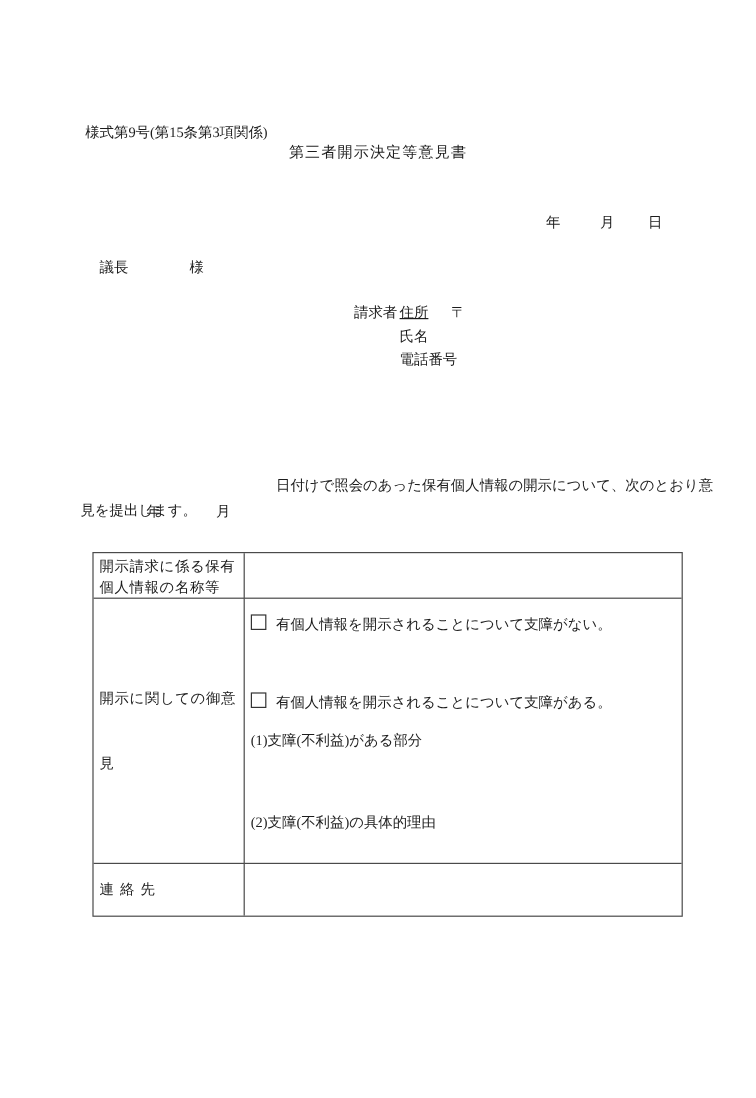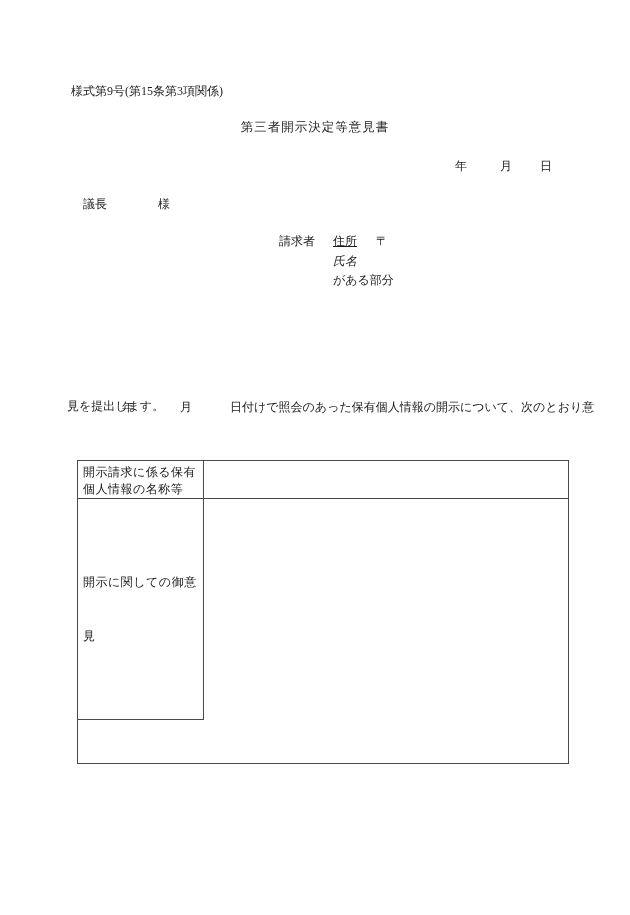--- a/index.html
+++ b/index.html
@@ -1,47 +1,47 @@
 <!DOCTYPE html>
 <html><head>
 <meta charset="utf-8">
 <style>
   html,body{margin:0;padding:0;background:#ffffff;}
   .page{
     position:relative;width:630px;height:915px;background:#ffffff;
     font-family:"Liberation Serif","DejaVu Serif",serif;
     font-size:12px;color:#1c1c1c;overflow:hidden;
   }
-  .abs{position:absolute;white-space:nowrap;}
+  .abs{position:absolute;white-space:nowrap;margin-top:19px;}
 
   
   .form-number{left:71px;top:83px;}
   .doc-title{left:0;top:119px;width:630px;text-align:center;font-size:12.5px;letter-spacing:1px;white-space:nowrap;position:absolute;}
   .date-y{left:455px;top:158px;}
   .date-m{left:500px;top:158px;}
   .date-d{left:540px;top:158px;}
   .addressee{left:83px;top:196px;text-align:right;}
   .honorific{left:158px;top:196px;}
 
   
-  .req-label{left:279px;top:233px;}
+  .req-label{left:295px;top:233px;}
   .req-addr{left:333px;top:233px;text-decoration:underline;}
   .req-postal{left:376px;top:233px;}
-  .req-name{left:333px;top:253px;font-style:italic;}
+  .req-name{left:333px;top:253px;}
   .req-phone{left:333px;top:272px;}
   .corp-note{position:absolute;left:325px;top:287px;display:inline-flex;align-items:stretch;}
   .brk{width:6px;border:1px solid #333;}
   .brk-l{border-right:none;}
   .brk-r{border-left:none;}
   .corp-text{padding:2px 5px;line-height:19px;font-size:11.5px;white-space:nowrap;}
 
   
   .intro-year{left:122px;top:399px;}
   .intro-month{left:180px;top:399px;}
-  .intro-rest{left:230px;top:399px;}
+  .intro-rest{left:230px;top:377px;}
   .intro-line2{left:67px;top:398px;}
 
   
   .doc-table{
     position:absolute;left:77px;top:460px;width:492px;
     display:grid;grid-template-columns:126px 1fr;grid-template-rows:38px 221px 43px;
     border:1px solid #4a4a4a;box-sizing:border-box;
   }
   .cell{box-sizing:border-box;overflow:hidden;}
   .b-r{border-right:1px solid #4a4a4a;}
@@ -69,38 +69,51 @@
   <span class="abs date-m">月</span>
   <span class="abs date-d">日</span>
 
   <span class="abs addressee">議長</span>
   <span class="abs honorific">様</span>
 
   <span class="abs req-label">請求者</span>
   <span class="abs req-addr">住所</span>
   <span class="abs req-postal">〒</span>
   <span class="abs req-name">氏名</span>
-  <span class="abs req-phone">がある部分</span>
+  <span class="abs req-phone">電話番号</span>
 
 
   <span class="abs intro-year">年</span>
   <span class="abs intro-month">月</span>
   <span class="abs intro-rest">日付けで照会のあった保有個人情報の開示について、次のとおり意</span>
   <span class="abs intro-line2">見を提出します。</span>
 
   <div class="doc-table">
 
     <div class="cell b-r b-b r1c1">
       <div>開示請求に係る保有</div>
       <div>個人情報の名称等</div>
     </div>
     <div class="cell b-b"></div>
 
     <div class="cell b-r b-b r2c1">
       <div>開示に関しての御意</div>
       <div>見</div>
     </div>
+    <div class="cell b-b r2c2">
+      <div class="opt-line">
+        <span class="cb"></span><span>有個人情報を開示されることについて支障がない。</span>
+      </div>
+      <div class="opt-line opt2">
+        <span class="cb"></span><span>有個人情報を開示されることについて支障がある。</span>
+      </div>
+      <div class="it1">(1)支障(不利益)がある部分</div>
+      <div class="it2">(2)支障(不利益)の具体的理由</div>
+    </div>
 
+    <div class="cell b-r r3c1">
+      <span>連 絡 先</span>
+    </div>
     <div class="cell"></div>
 
   </div>
 
 </div>
 
 </body></html>

